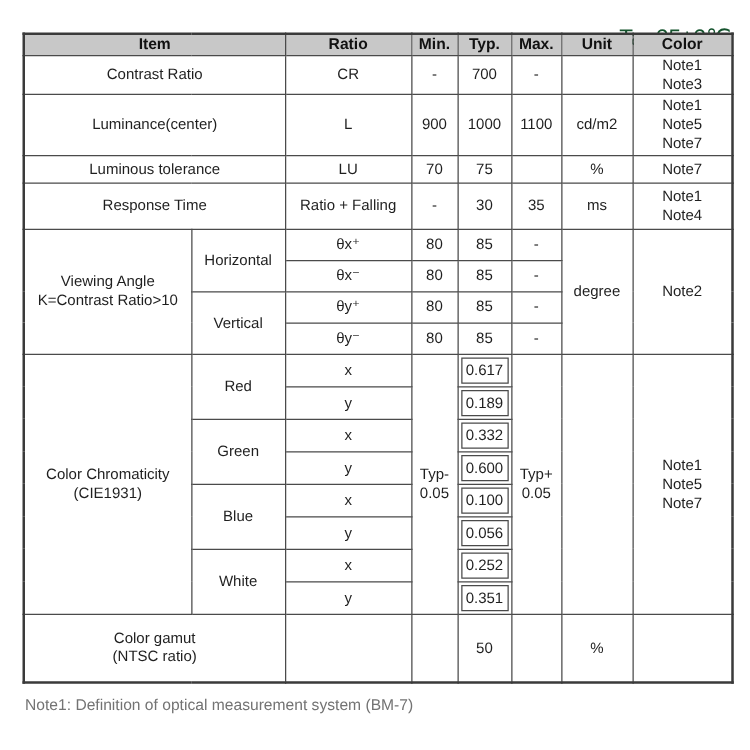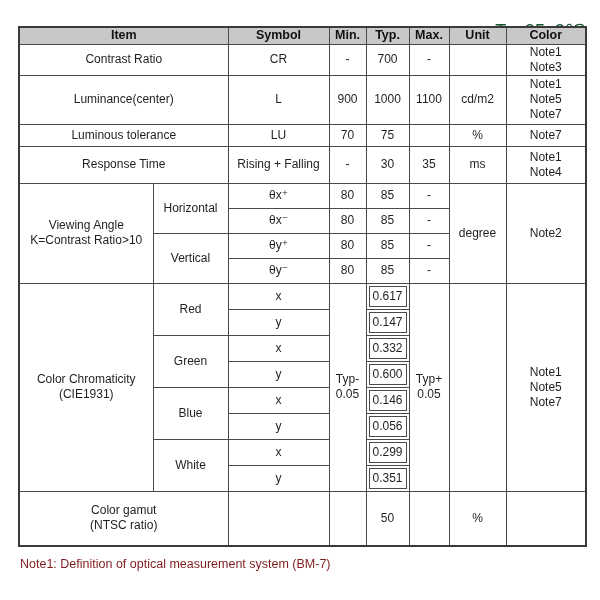--- a/index.html
+++ b/index.html
@@ -65,21 +65,21 @@
     margin: 2px 2px;
     border: 1px solid #4a4a4a;
     height: 19px;
     line-height: 19px;
   }
   .footer-note {
     position: absolute;
     top: 557px;
     left: 20px;
     font-size: 12.5px;
-    color: #7f1d1d;
+    color: #737373;
   }
 </style>
 </head>
 <body>
 
 <div id="stage">
 
   <div class="ta-label">Ta=25±2℃</div>
 
   <table class="spec">
@@ -90,21 +90,21 @@
       <col style="width:37px">
         <col style="width:43px">
         <col style="width:40px">
       <col style="width:57px">
         <col style="width:80px">
     </colgroup>
 
     <tbody>
         <tr class="h-header">
       <th colspan="2">Item</th>
-      <th>Symbol</th>
+      <th>Ratio</th>
       <th>Min.</th>
       <th>Typ.</th>
       <th>Max.</th>
       <th>Unit</th>
       <th>Color</th>
     </tr>
 
     <tr class="h-contrast">
       <td colspan="2">Contrast Ratio</td>
       <td>CR</td>
@@ -133,21 +133,21 @@
       <td>LU</td>
       <td>70</td>
       <td>75</td>
       <td></td>
       <td>%</td>
       <td>Note7</td>
     </tr>
 
     <tr class="h-response">
       <td colspan="2">Response Time</td>
-      <td>Rising + Falling</td>
+      <td>Ratio + Falling</td>
       <td>-</td>
       <td>30</td>
       <td>35</td>
       <td>ms</td>
       <td>Note1
 Note4</td>
     </tr>
 
     <tr class="h-va">
       <td rowspan="4">Viewing Angle
@@ -190,44 +190,44 @@
       <td class="typ-box"><div class="vbox">0.617</div></td>
       <td rowspan="8">Typ+
 0.05</td>
       <td rowspan="8"></td>
       <td rowspan="8">Note1
 Note5
 Note7</td>
     </tr>
     <tr class="h-cc">
       <td>y</td>
-      <td class="typ-box"><div class="vbox">0.147</div></td>
+      <td class="typ-box"><div class="vbox">0.189</div></td>
     </tr>
     <tr class="h-cc">
       <td rowspan="2">Green</td>
       <td>x</td>
       <td class="typ-box"><div class="vbox">0.332</div></td>
     </tr>
     <tr class="h-cc">
       <td>y</td>
       <td class="typ-box"><div class="vbox">0.600</div></td>
     </tr>
     <tr class="h-cc">
       <td rowspan="2">Blue</td>
       <td>x</td>
-      <td class="typ-box"><div class="vbox">0.146</div></td>
+      <td class="typ-box"><div class="vbox">0.100</div></td>
     </tr>
     <tr class="h-cc">
       <td>y</td>
       <td class="typ-box"><div class="vbox">0.056</div></td>
     </tr>
     <tr class="h-cc">
       <td rowspan="2">White</td>
       <td>x</td>
-      <td class="typ-box"><div class="vbox">0.299</div></td>
+      <td class="typ-box"><div class="vbox">0.252</div></td>
     </tr>
     <tr class="h-cc">
       <td>y</td>
       <td class="typ-box"><div class="vbox">0.351</div></td>
     </tr>
 
     <tr class="h-gamut">
       <td colspan="2">Color gamut
 (NTSC ratio)</td>
       <td></td>

